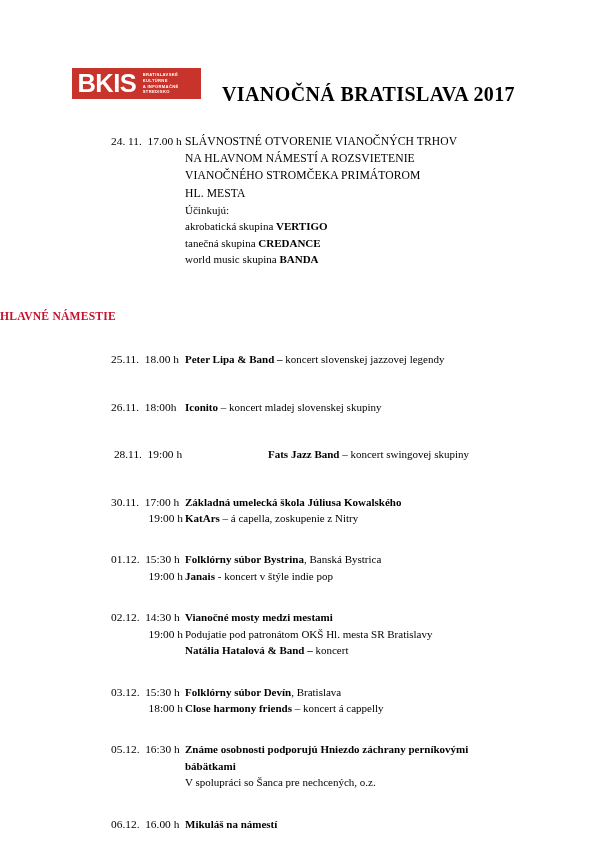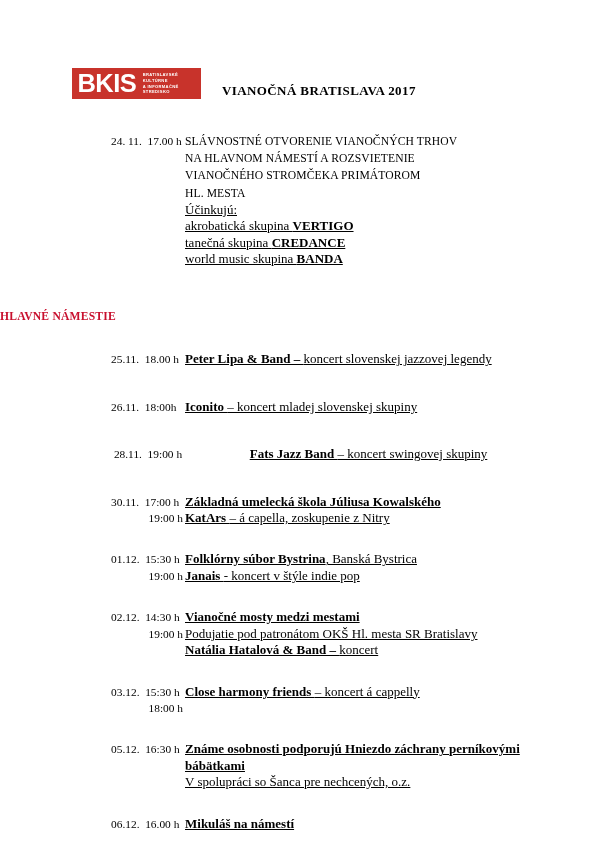--- a/index.html
+++ b/index.html
@@ -68,21 +68,21 @@
     letter-spacing: 0.35px;
     white-space: nowrap;
   }
 
   .doc-title {
     position: absolute;
     left: 222px;
     top: 83px;
     font-family: "Liberation Serif", "DejaVu Serif", serif;
     font-weight: bold;
-    font-size: 13px;
+    font-size: 20px;
     letter-spacing: 0.4px;
     white-space: nowrap;
   }
 
   
   .schedule {
     position: absolute;
     left: 0;
     top: 0;
     width: 600px;
@@ -116,23 +116,22 @@
     font-size: 11.6px;
     letter-spacing: 0.2px;
   }
 
   .block-caps {
     font-size: 11.6px;
     line-height: 17.2px;
     letter-spacing: 0.1px;
   }
   .block-norm {
-    font-size: 13px;
+    font-size: 11px;
     line-height: 16.4px;
-    text-decoration: underline;
   }
 </style>
 </head>
 <body>
 
 <div class="page">
 
   <div class="header">
     <div class="logo">
       <div class="logo-wordmark">BKIS</div>
@@ -198,20 +197,21 @@
         <div class="ev-when"><div>02.12.  14:30 h</div><div style="text-align: right; padding-right: 2px;"></div><div style="text-align: right; padding-right: 2px;">19:00 h</div></div>
         <div class="ev-what">
           <div class="block-norm"><b>Vianočné mosty medzi mestami</b></div>
           <div class="block-norm"><span>Podujatie pod patronátom OKŠ Hl. mesta SR Bratislavy</span></div>
           <div class="block-norm"><b>Natália Hatalová &amp; Band – </b><span> koncert</span></div>
         </div>
       </div>
       <div class="event" style="margin-top: 25px;">
         <div class="ev-when"><div>03.12.  15:30 h</div><div style="text-align: right; padding-right: 2px;">18:00 h</div></div>
         <div class="ev-what">
+          <div class="block-norm"><b>Folklórny súbor Devín</b><span>, Bratislava</span></div>
           <div class="block-norm"><b>Close harmony friends </b><span>– koncert á cappelly</span></div>
         </div>
       </div>
       <div class="event" style="margin-top: 25px;">
         <div class="ev-when"><div>05.12.  16:30 h</div></div>
         <div class="ev-what">
           <div class="block-norm"><b>Známe osobnosti podporujú Hniezdo záchrany perníkovými</b></div>
           <div class="block-norm"><b>bábätkami</b></div>
           <div class="block-norm"><span>V spolupráci so Šanca pre nechcených, o.z.</span></div>
         </div>

